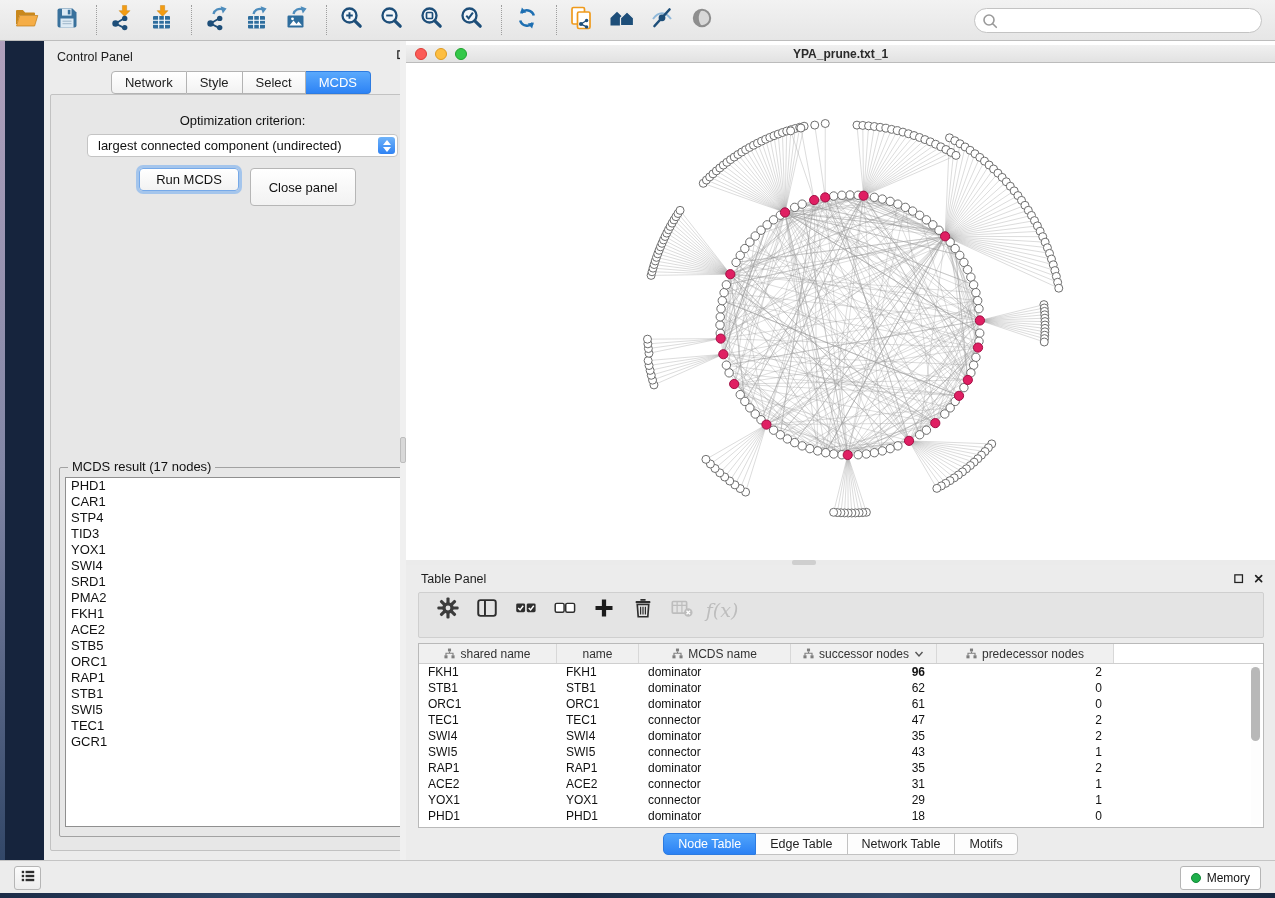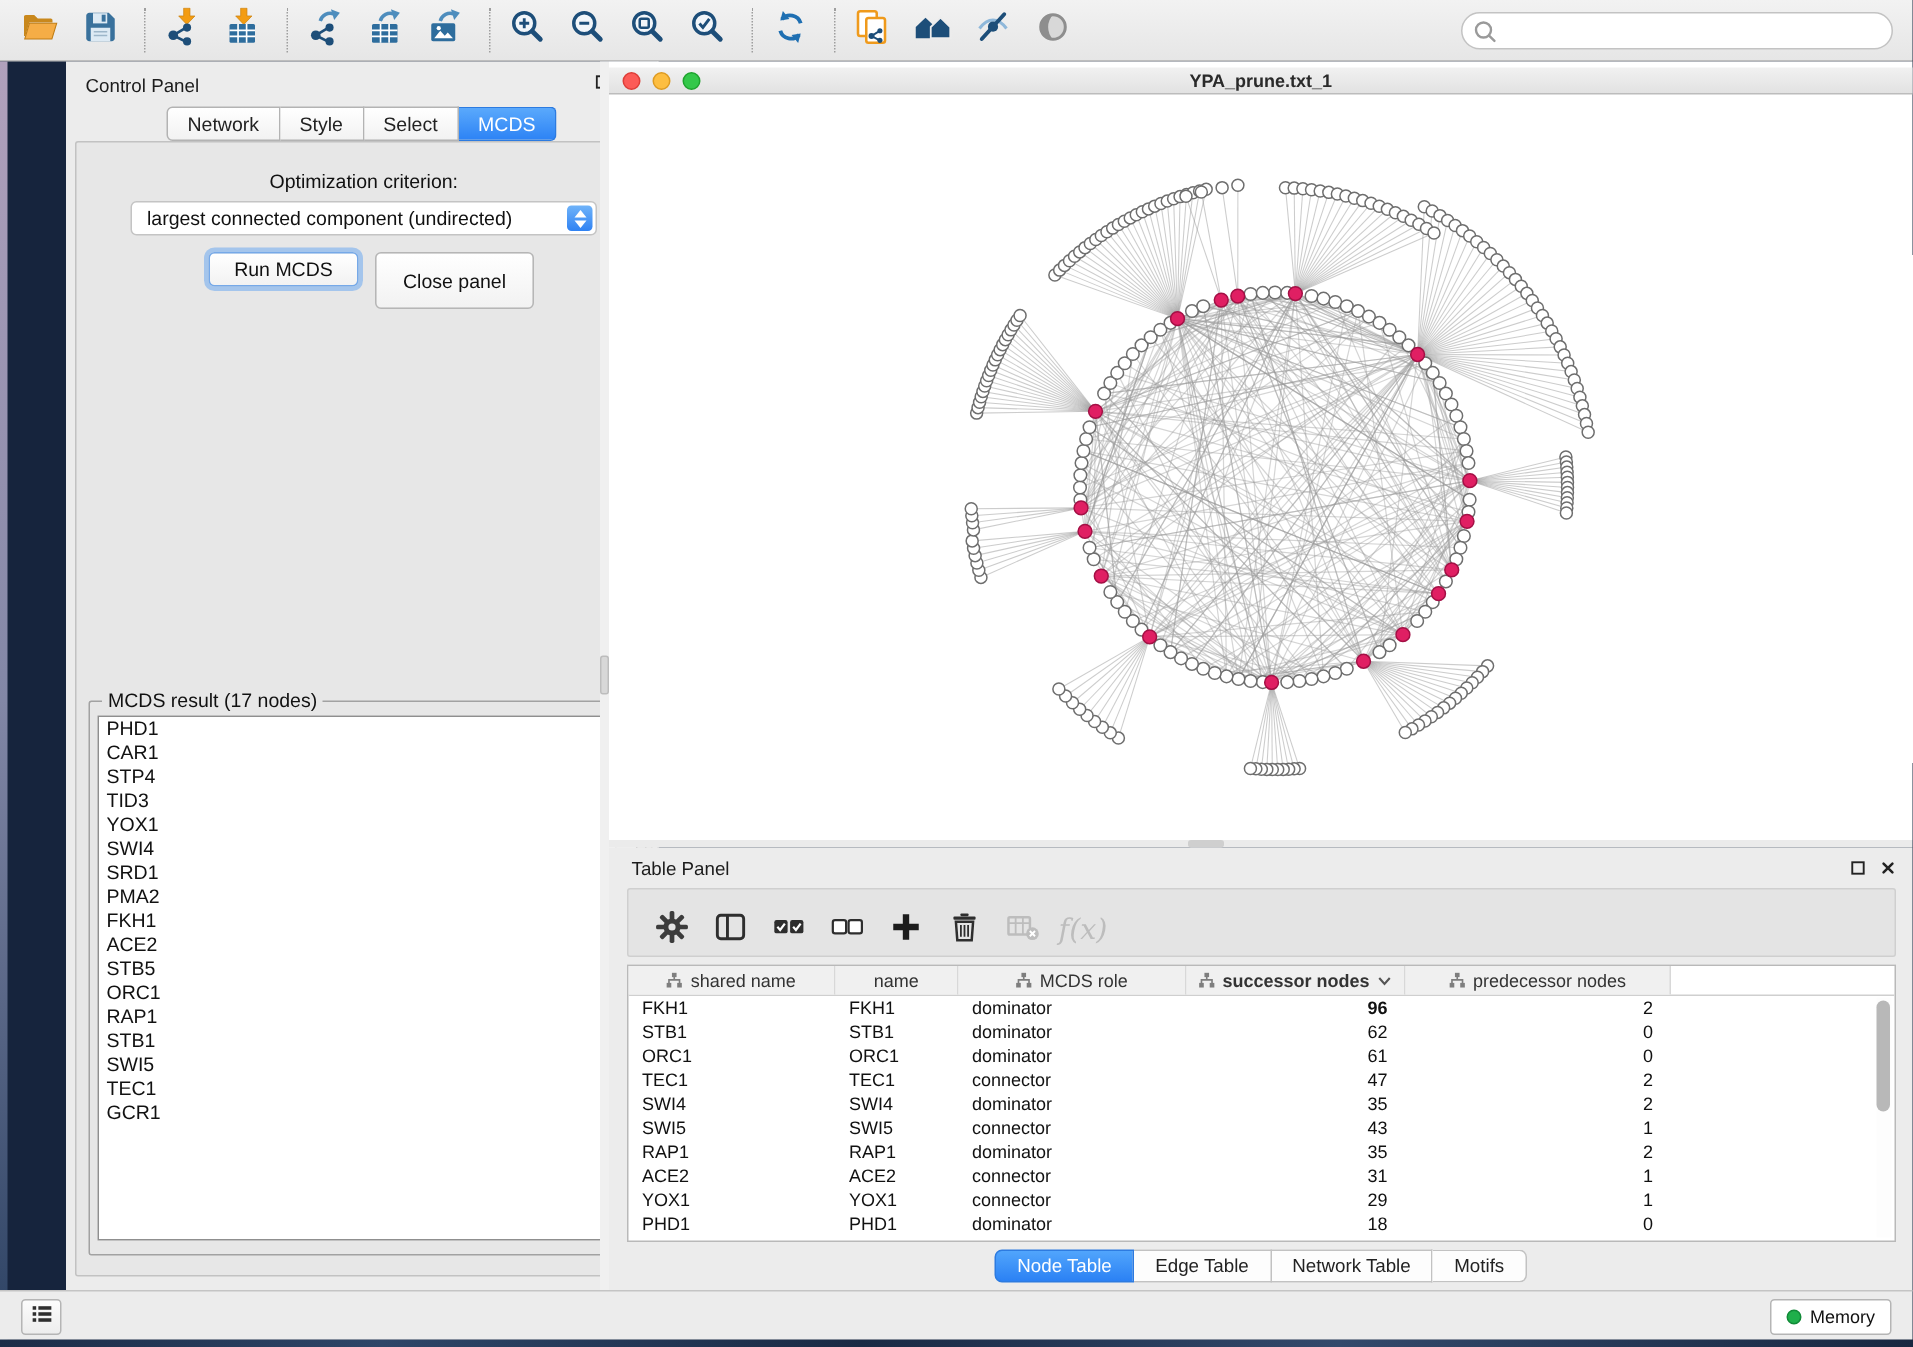--- a/index.html
+++ b/index.html
@@ -59,21 +59,21 @@
   
   #network-window{left:406px;top:41px;width:869px;height:519px;background:#fff;}
   #net-titlebar{position:absolute;left:0;top:4px;width:100%;height:18px;background:linear-gradient(#f1f1f1,#e2e2e2);
                 border-bottom:1px solid #bcbcbc;box-sizing:border-box;}
   .tl{position:absolute;top:3px;width:12px;height:12px;border-radius:50%;box-sizing:border-box;}
   #net-title{position:absolute;left:0;right:0;top:2px;text-align:center;font-size:12px;font-weight:700;color:#2a2a2a;}
   #net-canvas{position:absolute;left:0;top:22px;}
   
   #table-panel{left:406px;top:565px;width:869px;height:295px;background:#ececec;}
   #tp-toolbar{position:absolute;left:12px;top:27px;width:846px;height:46px;background:#e4e4e4;
-              border:1px solid #cfcfcf;border-radius:2px;box-sizing:border-box;display:flex;align-items:flex-end;padding-left:12px;}
+              border:1px solid #cfcfcf;border-radius:2px;box-sizing:border-box;display:flex;align-items:flex-start;padding-left:12px;}
   .tp-btn{width:34px;height:34px;display:flex;align-items:center;justify-content:center;margin-right:5px;}
   .fx-label{font-size:19px;color:#bdbdbd;font-family:"DejaVu Serif","Liberation Serif",serif;font-style:italic;margin-left:2px;}
   #node-table{position:absolute;left:12px;top:78px;width:846px;height:185px;background:#fff;border:1px solid #b9b9b9;box-sizing:border-box;overflow:hidden;}
   #nt-header{display:flex;height:19px;border-bottom:1px solid #cfcfcf;}
   .th{background:#f0f0f0;border-right:1px solid #d8d8d8;box-sizing:border-box;display:flex;align-items:center;
       justify-content:center;gap:5px;font-size:12px;color:#333;height:19px;}
   .tr{display:flex;height:16px;}
   .td{box-sizing:border-box;font-size:12px;color:#111;line-height:16px;white-space:nowrap;overflow:hidden;}
   .td.left{padding-left:9px;text-align:left;}
   .td.right{padding-right:12px;text-align:right;}
@@ -1133,23 +1133,23 @@
         </div>
         <div class="th" style="width: 152px;">
           <svg width="11" height="11" viewBox="0 0 10 10">
             <g fill="#7e7e7e">
               <rect x="3.6" y="0.5" width="2.8" height="2.6"></rect>
               <rect x="0.4" y="6.6" width="2.8" height="2.8"></rect>
               <rect x="6.8" y="6.6" width="2.8" height="2.8"></rect>
             </g>
             <path d="M5 3.1v1.7M1.8 6.6V4.8h6.4v1.8" stroke="#7e7e7e" fill="none"></path>
           </svg>
-          <span>MCDS role</span>
-        </div>
-        <div class="th" style="width: 146px; font-weight: bold;">
+          <span>MCDS name</span>
+        </div>
+        <div class="th" style="width: 146px;">
           <svg width="11" height="11" viewBox="0 0 10 10">
             <g fill="#7e7e7e">
               <rect x="3.6" y="0.5" width="2.8" height="2.6"></rect>
               <rect x="0.4" y="6.6" width="2.8" height="2.8"></rect>
               <rect x="6.8" y="6.6" width="2.8" height="2.8"></rect>
             </g>
             <path d="M5 3.1v1.7M1.8 6.6V4.8h6.4v1.8" stroke="#7e7e7e" fill="none"></path>
           </svg>
           <span>successor nodes</span>
           <svg width="10" height="8" viewBox="0 0 10 8">

